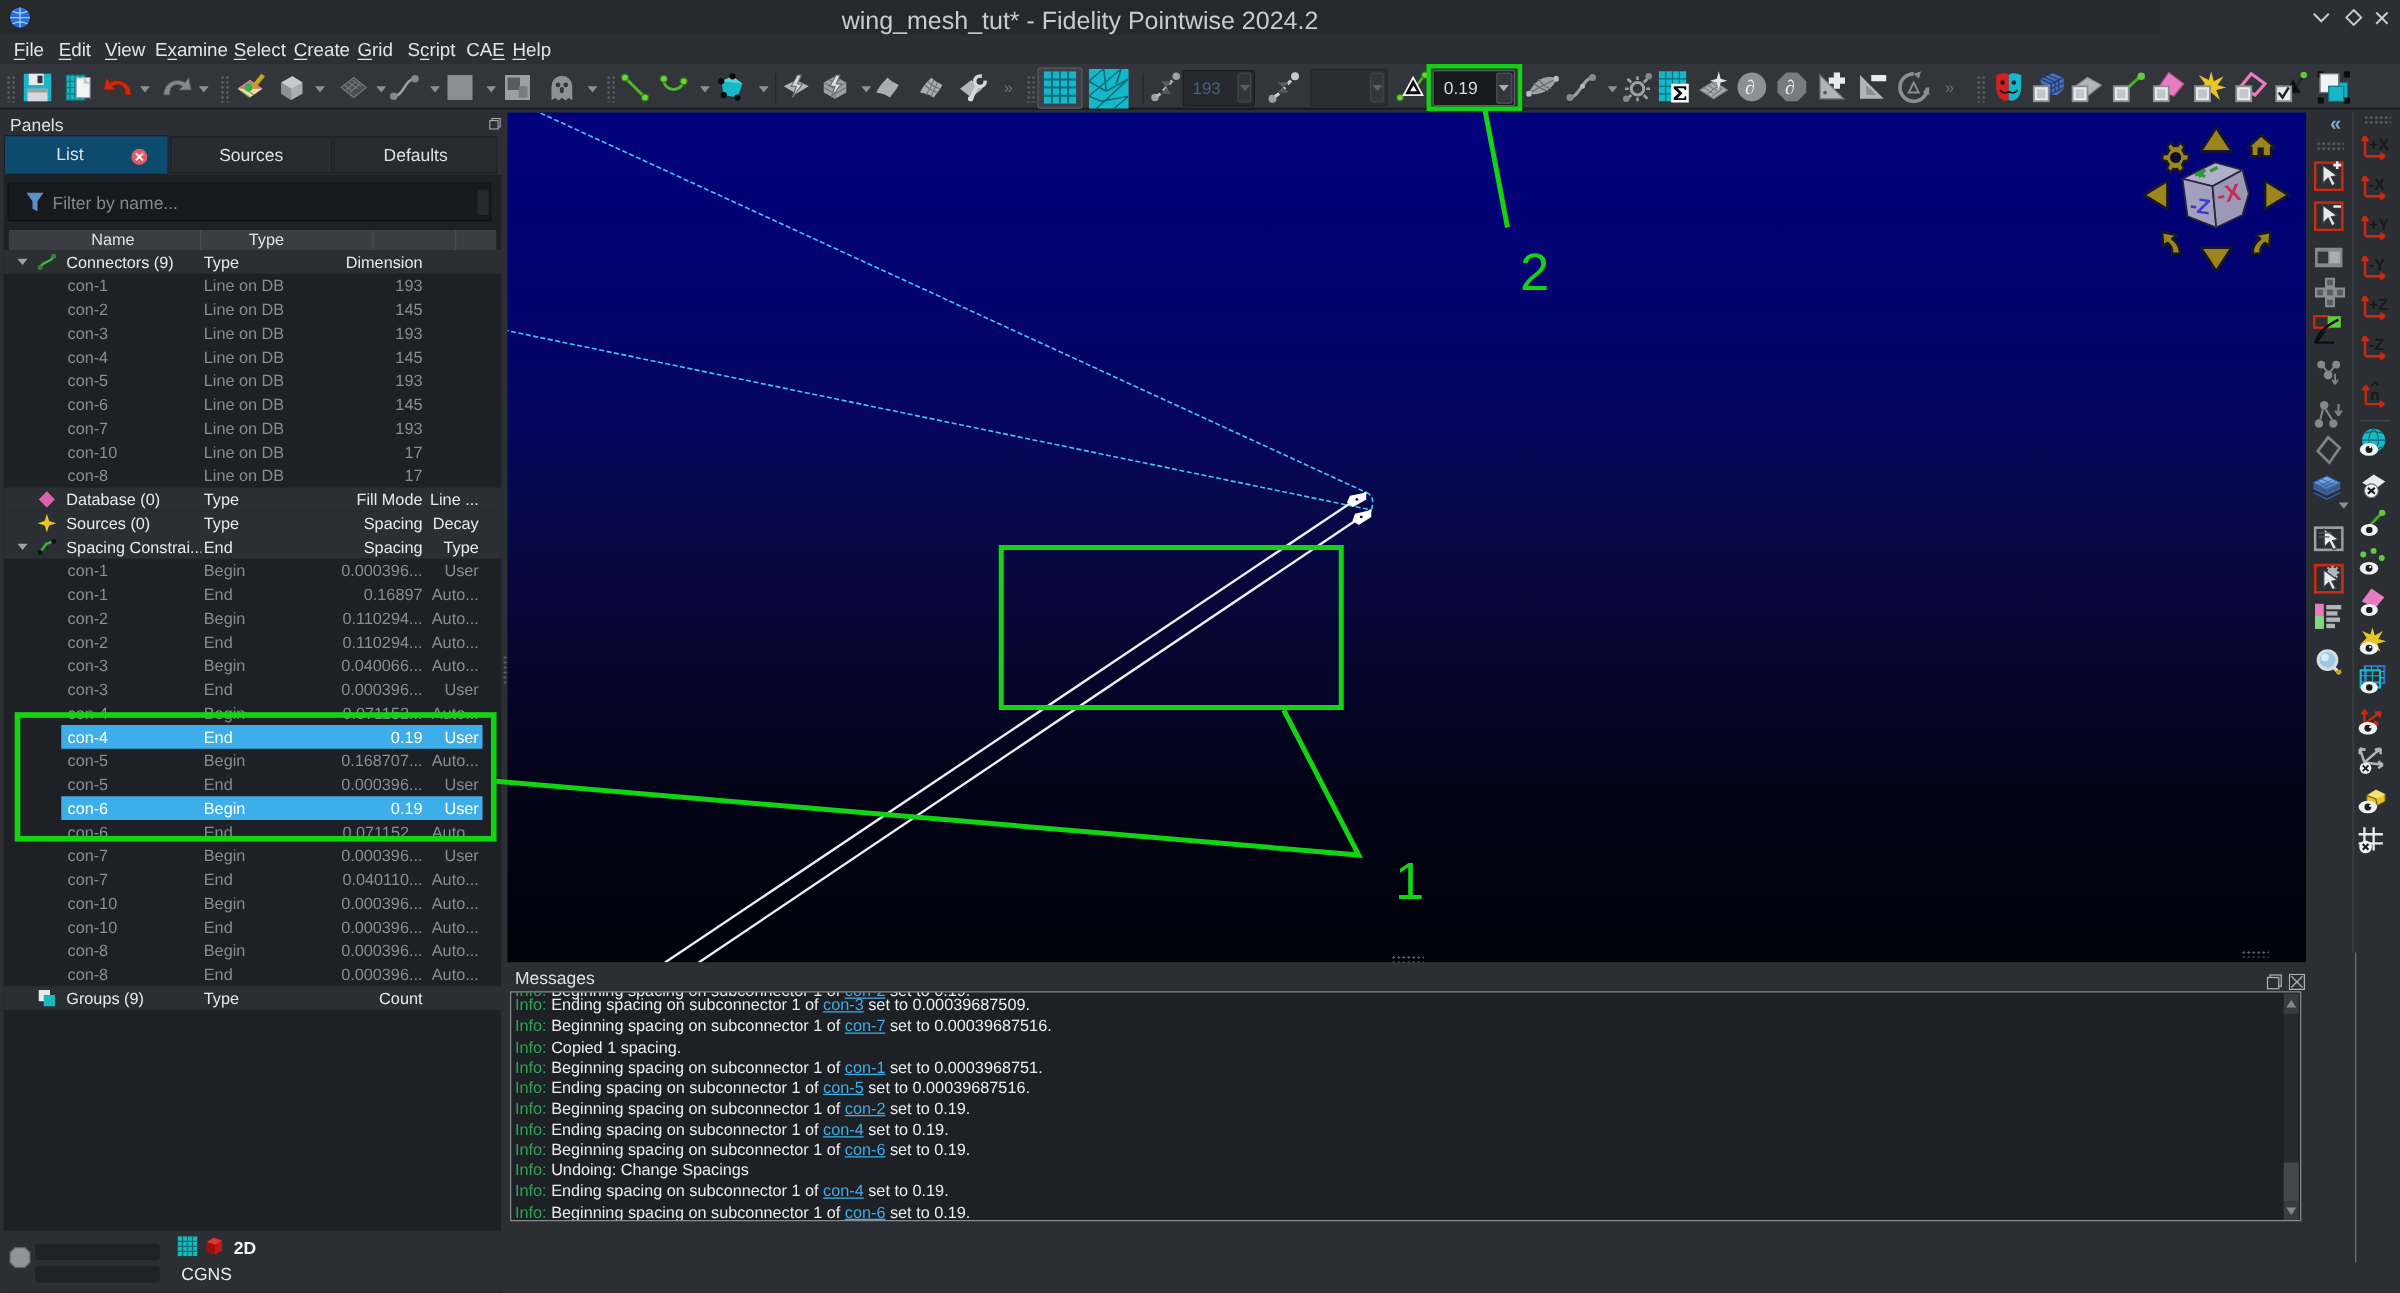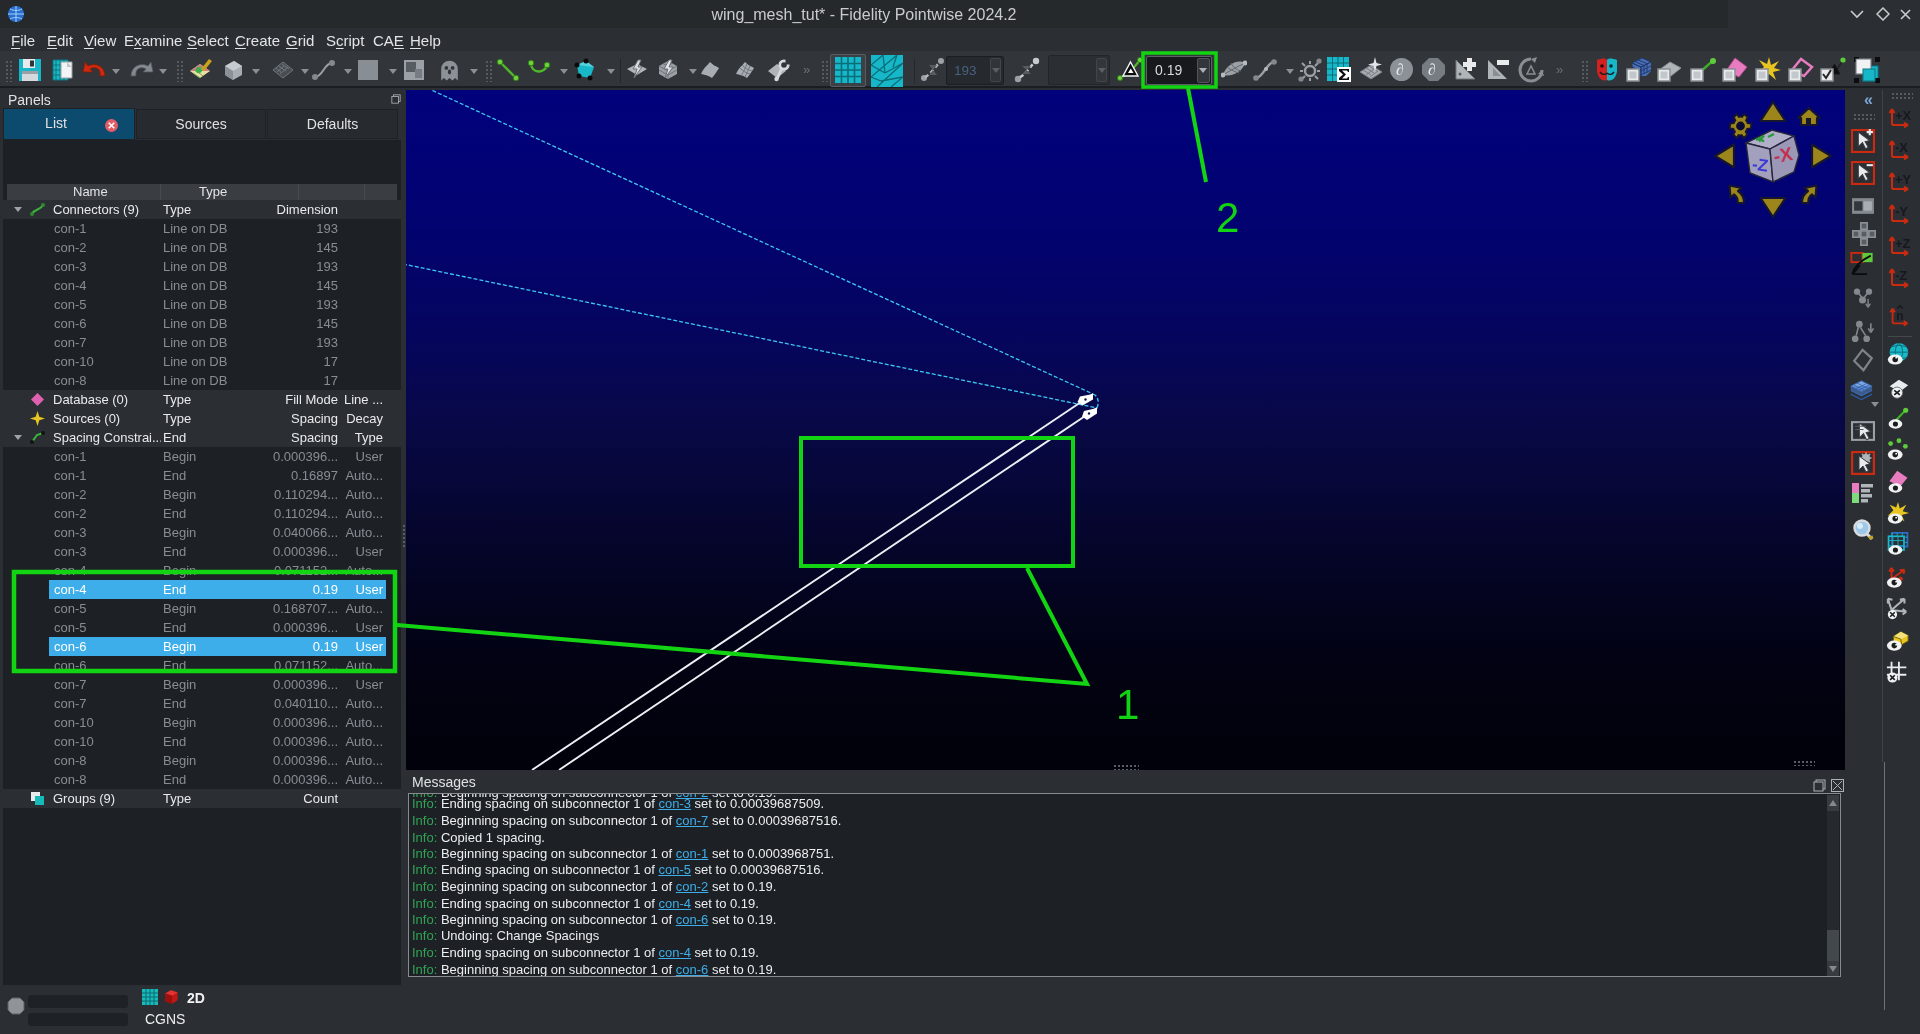--- a/index.html
+++ b/index.html
@@ -1,18 +1,18 @@
 <!DOCTYPE html>
 <html><head><meta charset="utf-8">
 <style>
 *{margin:0;padding:0;box-sizing:border-box}
 html,body{width:1920px;height:1034px;overflow:hidden;background:#2b2f34;font-family:"Liberation Sans",sans-serif}
 .abs{position:absolute}
 
-#titlebar{position:absolute;left:0;top:0;width:1728px;height:28px;background:#26292c;color:#c9cbcd;font-size:16px}
+#titlebar{position:absolute;left:0;top:0;width:1728px;height:28px;background:#26292c;color:#c9cbcd;font-size:20px}
 #title{position:absolute;left:0;right:0;top:6px;text-align:center}
 #menubar{position:absolute;left:0;top:28px;width:1920px;height:23px;background:#2b2f33;color:#e2e4e6;font-size:15px}
 .mi{position:absolute;top:4px}
 .mi u{text-decoration:underline;text-underline-offset:2px}
 #toolbar{position:absolute;left:0;top:51px;width:1920px;height:37px;background:#32363b;border-bottom:2px solid #1b1e21}
 .grip{position:absolute;top:9px;width:7px;height:22px;background-image:radial-gradient(#565b60 1px,transparent 1.2px);background-size:4px 4px}
 .tsep{position:absolute;top:8px;width:1px;height:24px;background:#24272b}
 .darr{position:absolute;top:18px;width:0;height:0;border-left:4px solid transparent;border-right:4px solid transparent;border-top:5px solid #8a8f94}
 .chev{position:absolute;top:11px;color:#6a7075;font-size:13px;letter-spacing:-2px}
 
@@ -365,20 +365,27 @@
       <rect x="1" y="3" width="8" height="8" fill="#2b2f34" stroke="#aeb2b6"></rect>
     </svg>
   <div class="tab" id="tablist"><span style="margin-right:26px">List</span></div>
   <svg class="abs" style="left:105px;top:31px;z-index:3" width="13" height="13" viewBox="0 0 14 14">
       <circle cx="7" cy="7" r="7" fill="#e35b65"></circle>
       <path d="M4 4l6 6M10 4l-6 6" stroke="#fff" stroke-width="1.7"></path>
     </svg>
   <div class="tab" id="tablayers">Sources</div>
   <div class="tab" id="tabdef">Defaults</div>
   <div id="pbody">
+    <div id="filter">
+      <svg class="abs" style="left:14px;top:7px" width="14" height="16" viewBox="0 0 14 16">
+          <path d="M0 0h14L9 7v8l-4-2V7z" fill="#5d8fc4"></path>
+        </svg>
+      <span>Filter by name...</span>
+      <div id="fspin"></div>
+    </div>
     <div id="thead">
       <span class="cell" style="left:66px;line-height:16px">Name</span>
       <span class="cell" style="left:192px;line-height:16px">Type</span>
       <div class="hsep" style="left:153px"></div>
       <div class="hsep" style="left:291px"></div>
       <div class="hsep" style="left:357px"></div>
     </div>
     <div id="rows">
       <div class="trow grow" style="top:60px">
           <span class="exp"></span>

